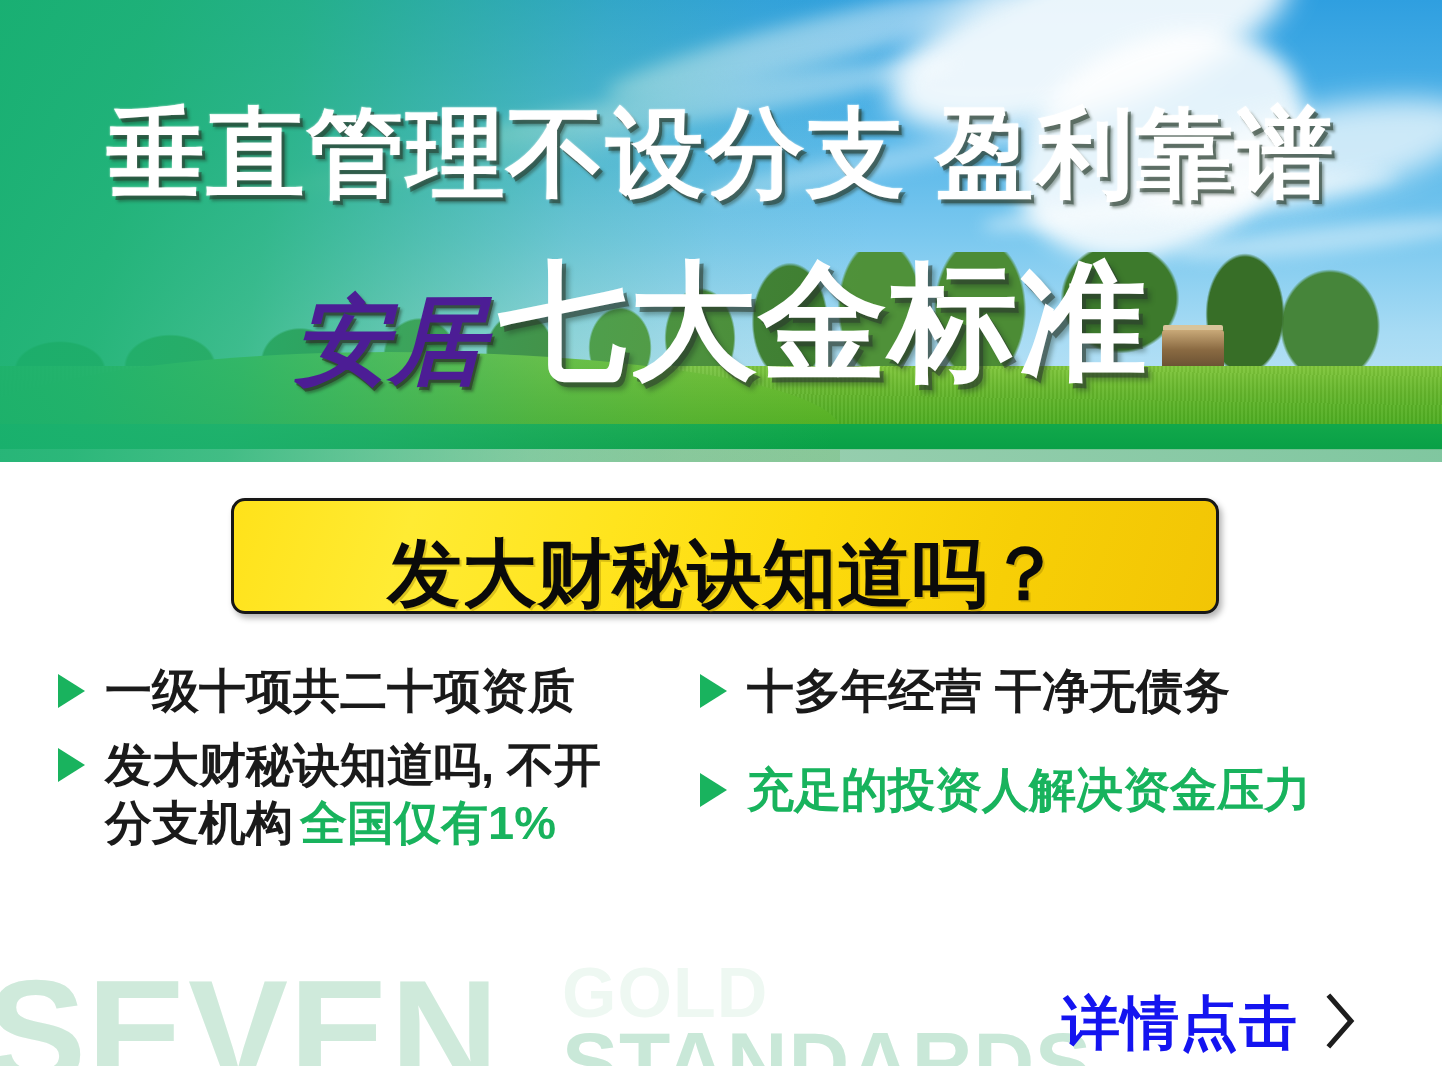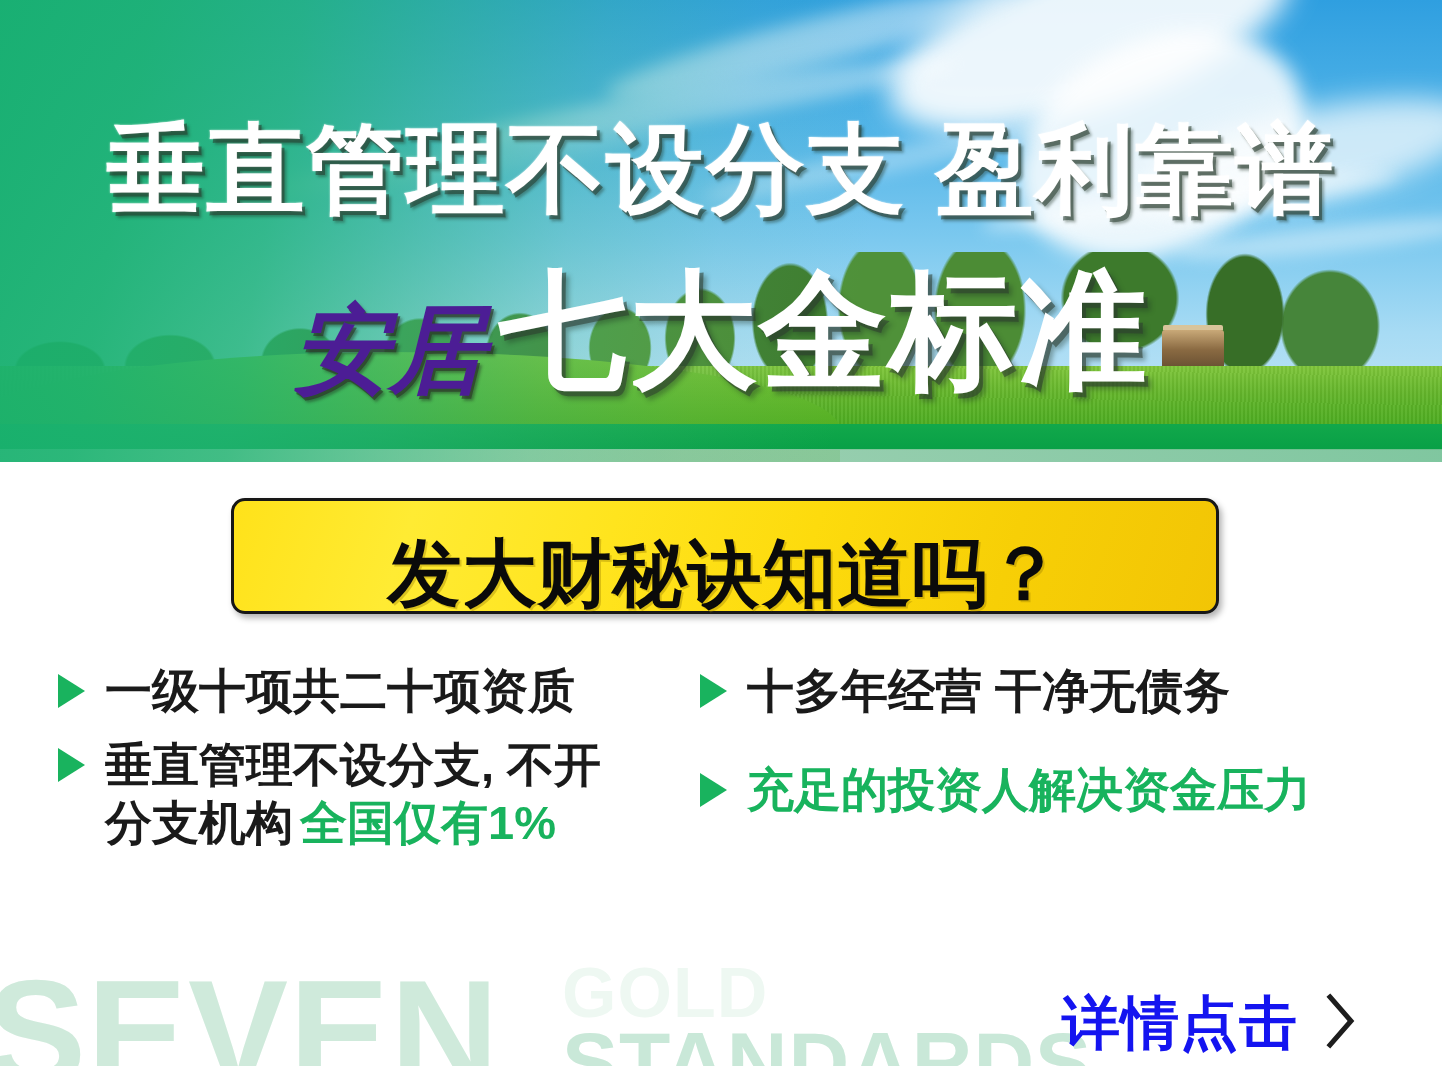--- a/index.html
+++ b/index.html
@@ -132,21 +132,21 @@
       rgba(60,186,134,.28) 40%,
       rgba(90,190,150,.10) 50%,
       rgba(255,255,255,0) 60%);
   }
 
   
   .hero-text { position: absolute; inset: 0; }
   .headline1 {
     position: absolute;
     left: 0; right: 0;
-    top: 120px;
+    top: 104px;
     text-align: center;
     font-family: "Liberation Sans", "DejaVu Sans", sans-serif;
     font-weight: 700;
     font-size: 98px;
     line-height: 1;
     color: #ffffff;
     letter-spacing: 2px;
     text-shadow:
       3px 4px 0 rgba(40,60,45,.55),
       5px 6px 3px rgba(30,50,35,.40),
@@ -168,21 +168,21 @@
     font-size: 96px;
     color: #4c1d95;
     letter-spacing: 0px;
     text-shadow:
       2px 3px 0 rgba(45,55,40,.65),
       4px 5px 3px rgba(30,45,30,.45);
     vertical-align: -8px;
     margin-right: 14px;
   }
   .seven-gold {
-    font-family: Liberation Serif, serif;
+    font-family: Liberation Mono, monospace;
     font-weight: 700;
     font-size: 128px;
     color: #ffffff;
     letter-spacing: 2px;
     text-shadow:
       4px 5px 0 rgba(45,60,48,.55),
       7px 8px 5px rgba(30,50,35,.38);
     margin-top: 25px;
   }
 
@@ -372,21 +372,21 @@
       <div class="bullet lb1">
         <span class="tri"></span>
         <span class="btext">
           <span>一级十项共二十项资质</span>
         </span>
       </div>
 
       <div class="bullet lb2">
         <span class="tri"></span>
         <span class="btext">
-          <span>垂直管理不设分支, 不开</span><br>
+          <span>发大财秘诀知道吗, 不开</span><br>
           <span>分支机构</span><span class="hl">全国仅有1%</span>
         </span>
       </div>
 
 
     </div>
 
     <div class="col col-right">
 
       <div class="bullet rb1">

